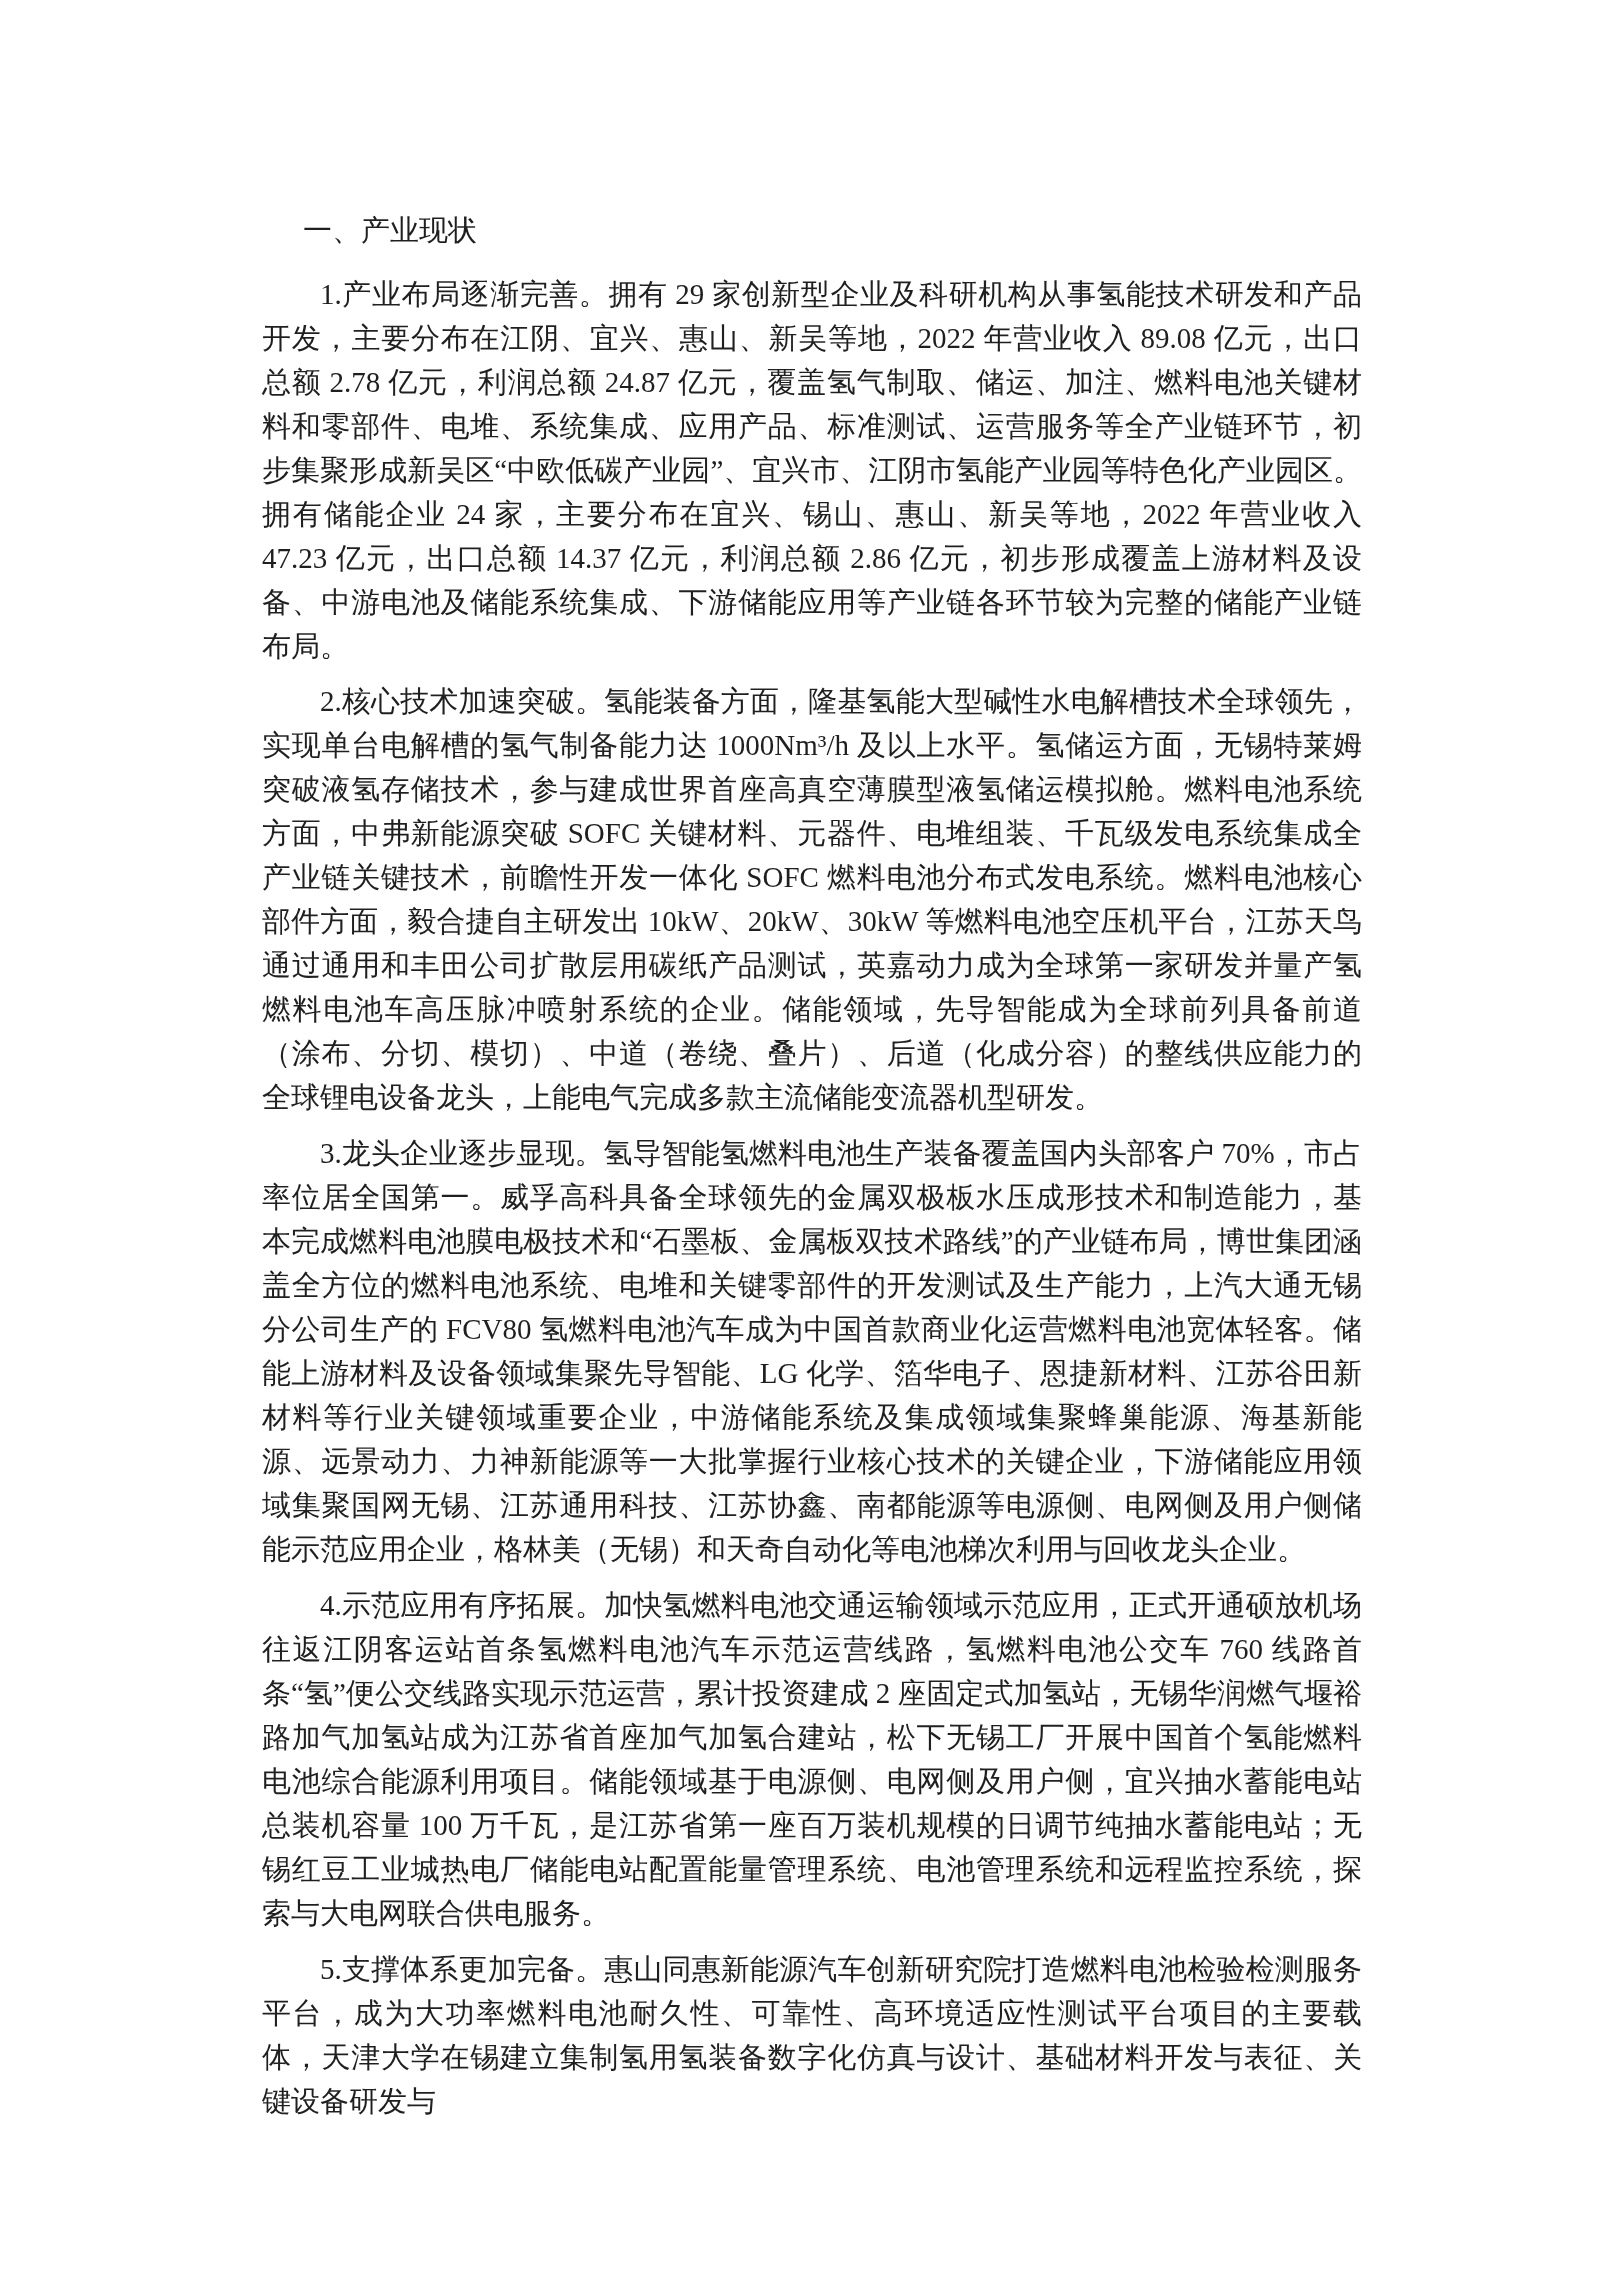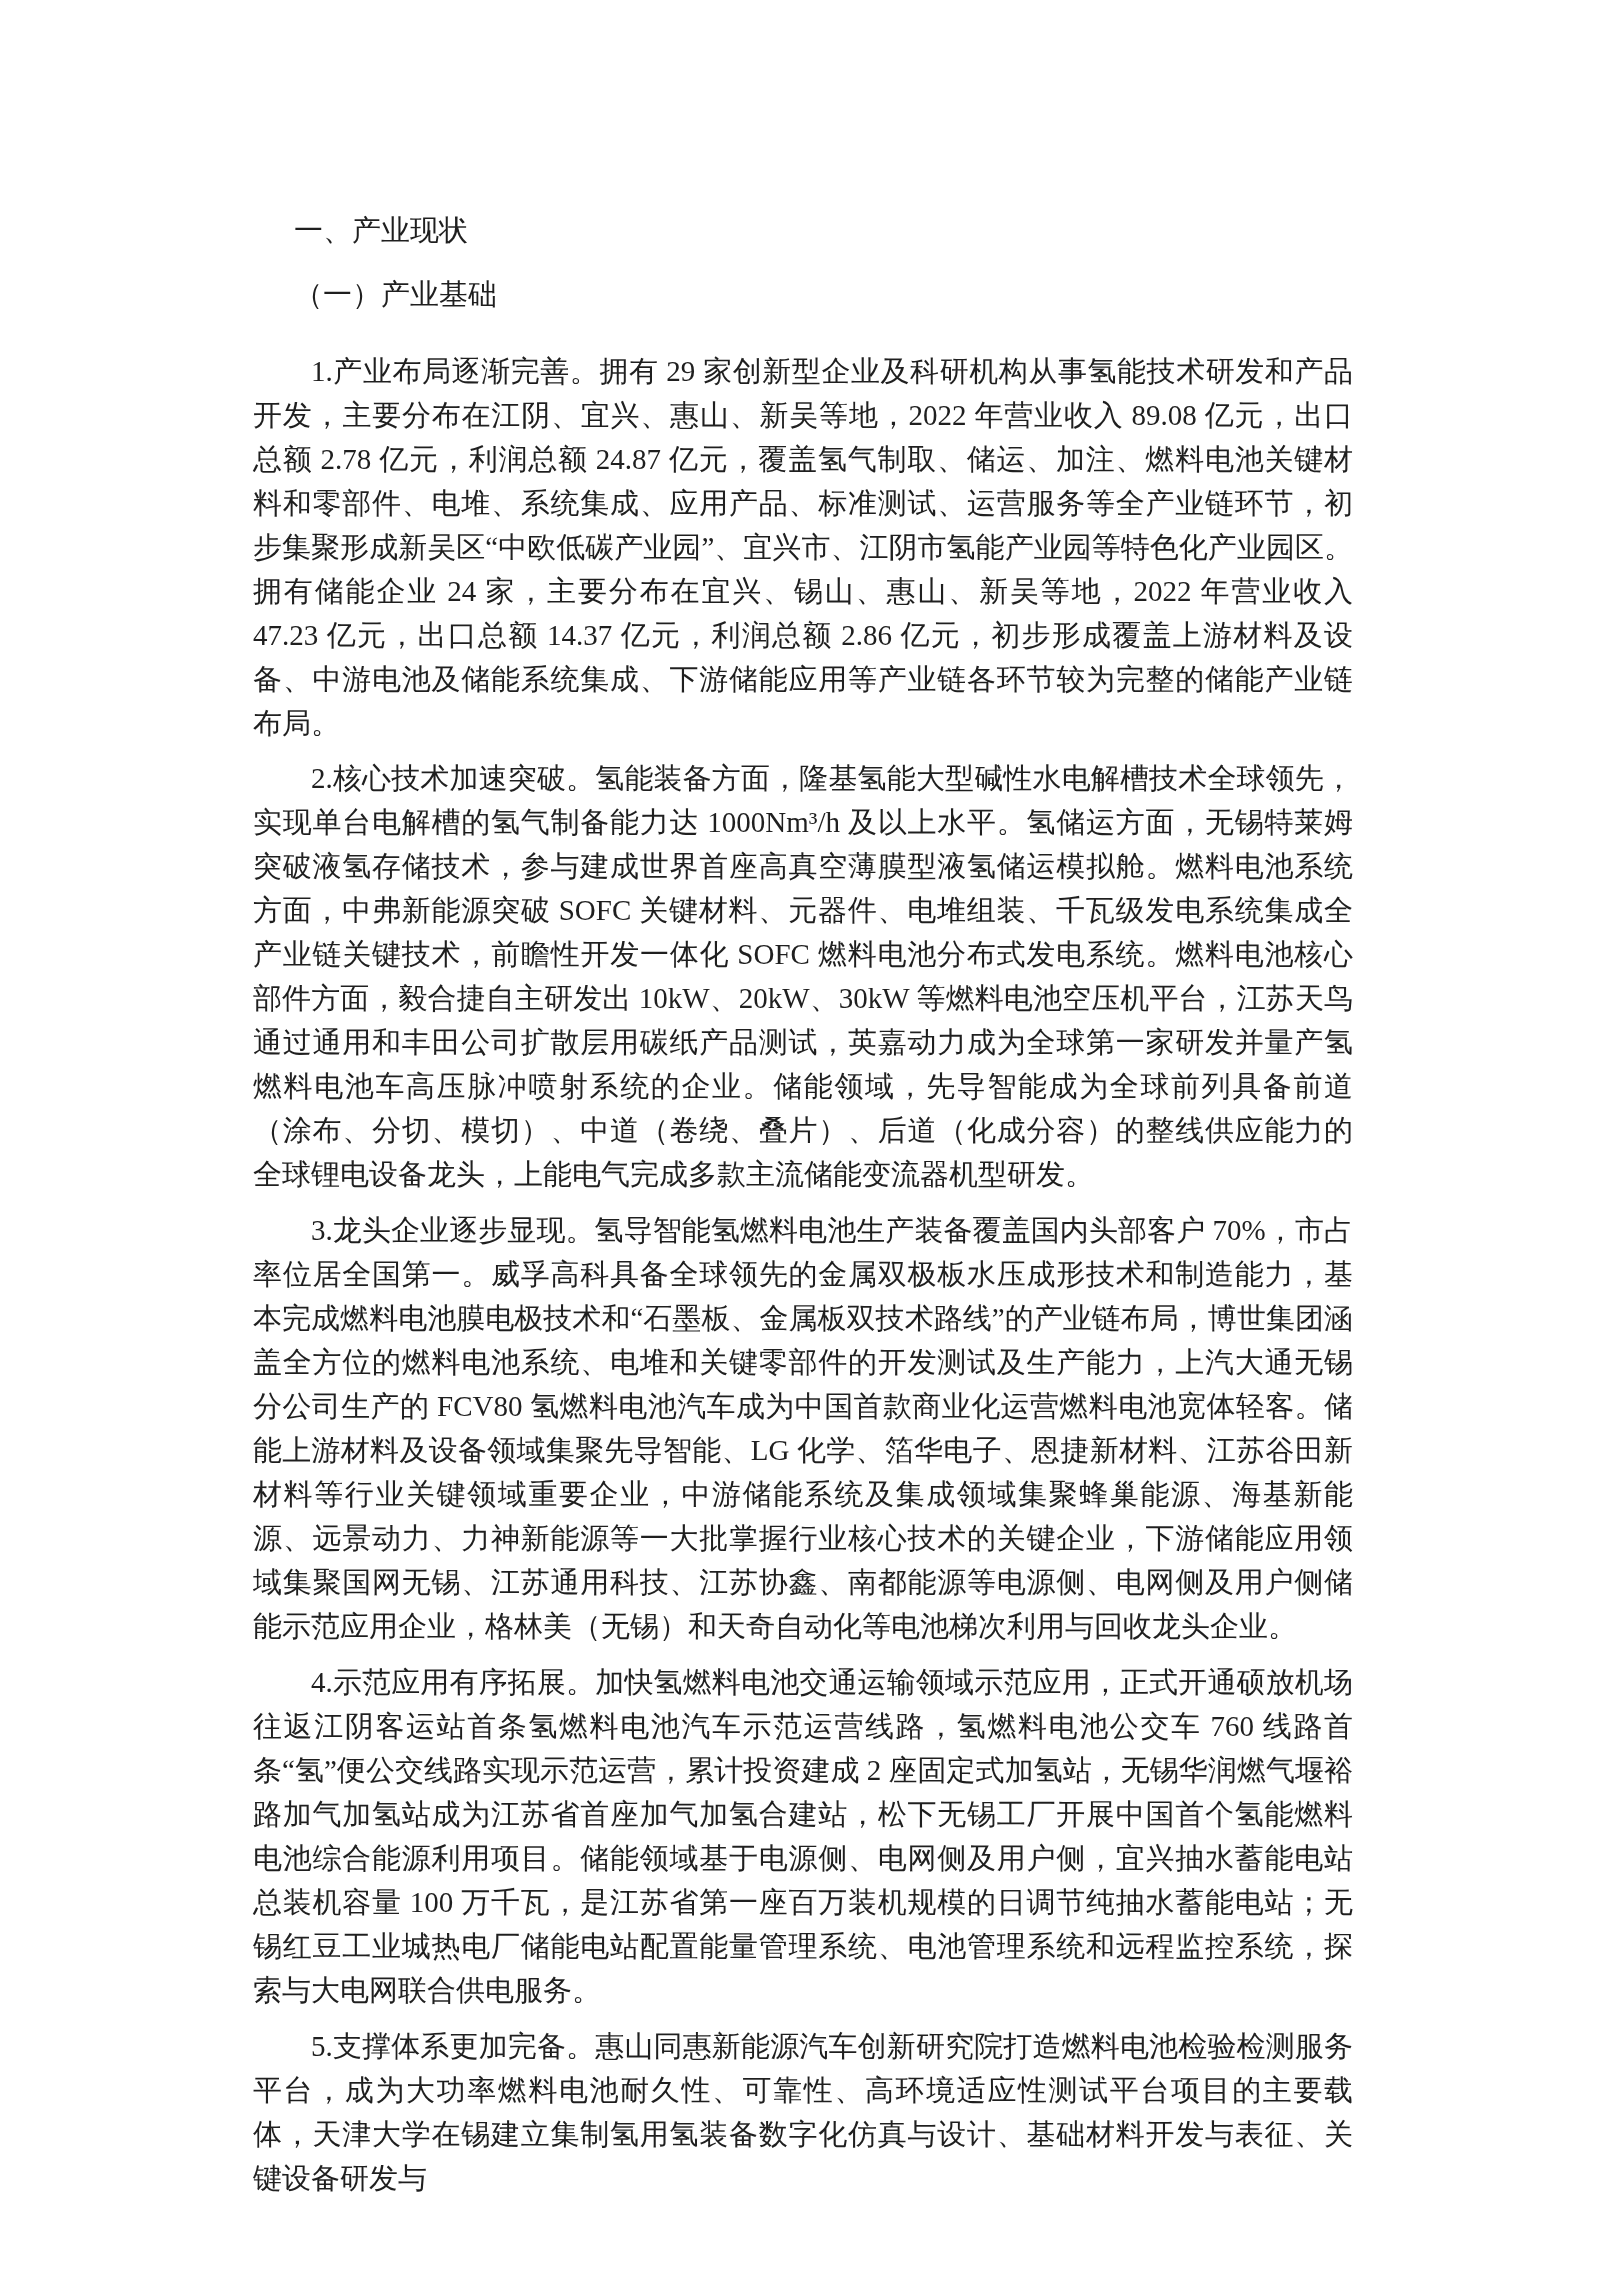--- a/index.html
+++ b/index.html
@@ -11,21 +11,21 @@
     width: 1621px;
     height: 2293px;
     position: relative;
     font-family: "Liberation Serif", "DejaVu Serif", serif;
     color: #1f1f1f;
     overflow: hidden;
   }
   .page-content {
     position: absolute;
     top: 208px;
-    left: 236px;
+    left: 245px;
     width: 1117px;
   }
   .doc-heading-1,
   .doc-heading-2,
   .doc-paragraph {
     margin: 0;
     font-size: 29px;
     font-weight: normal;
     line-height: 44px;
     text-indent: 2em;
@@ -43,20 +43,19 @@
     text-justify: inter-ideograph;
     margin-bottom: 11.8px;
     margin-left: 17px;
   }
 </style>
 </head>
 <body>
 
 <div class="page-content">
   <h1 class="doc-heading-1">一、产业现状</h1>
-  <h2 class="doc-heading-2">（一）产业基础</h2>
   <p class="doc-paragraph">1.产业布局逐渐完善。拥有 29 家创新型企业及科研机构从事氢能技术研发和产品开发，主要分布在江阴、宜兴、惠山、新吴等地，2022 年营业收入 89.08 亿元，出口总额 2.78 亿元，利润总额 24.87 亿元，覆盖氢气制取、储运、加注、燃料电池关键材料和零部件、电堆、系统集成、应用产品、标准测试、运营服务等全产业链环节，初步集聚形成新吴区“中欧低碳产业园”、宜兴市、江阴市氢能产业园等特色化产业园区。拥有储能企业 24 家，主要分布在宜兴、锡山、惠山、新吴等地，2022 年营业收入 47.23 亿元，出口总额 14.37 亿元，利润总额 2.86 亿元，初步形成覆盖上游材料及设备、中游电池及储能系统集成、下游储能应用等产业链各环节较为完整的储能产业链布局。</p>
   <p class="doc-paragraph">2.核心技术加速突破。氢能装备方面，隆基氢能大型碱性水电解槽技术全球领先，实现单台电解槽的氢气制备能力达 1000Nm³/h 及以上水平。氢储运方面，无锡特莱姆突破液氢存储技术，参与建成世界首座高真空薄膜型液氢储运模拟舱。燃料电池系统方面，中弗新能源突破 SOFC 关键材料、元器件、电堆组装、千瓦级发电系统集成全产业链关键技术，前瞻性开发一体化 SOFC 燃料电池分布式发电系统。燃料电池核心部件方面，毅合捷自主研发出 10kW、20kW、30kW 等燃料电池空压机平台，江苏天鸟通过通用和丰田公司扩散层用碳纸产品测试，英嘉动力成为全球第一家研发并量产氢燃料电池车高压脉冲喷射系统的企业。储能领域，先导智能成为全球前列具备前道（涂布、分切、模切）、中道（卷绕、叠片）、后道（化成分容）的整线供应能力的全球锂电设备龙头，上能电气完成多款主流储能变流器机型研发。</p>
   <p class="doc-paragraph">3.龙头企业逐步显现。氢导智能氢燃料电池生产装备覆盖国内头部客户 70%，市占率位居全国第一。威孚高科具备全球领先的金属双极板水压成形技术和制造能力，基本完成燃料电池膜电极技术和“石墨板、金属板双技术路线”的产业链布局，博世集团涵盖全方位的燃料电池系统、电堆和关键零部件的开发测试及生产能力，上汽大通无锡分公司生产的 FCV80 氢燃料电池汽车成为中国首款商业化运营燃料电池宽体轻客。储能上游材料及设备领域集聚先导智能、LG 化学、箔华电子、恩捷新材料、江苏谷田新材料等行业关键领域重要企业，中游储能系统及集成领域集聚蜂巢能源、海基新能源、远景动力、力神新能源等一大批掌握行业核心技术的关键企业，下游储能应用领域集聚国网无锡、江苏通用科技、江苏协鑫、南都能源等电源侧、电网侧及用户侧储能示范应用企业，格林美（无锡）和天奇自动化等电池梯次利用与回收龙头企业。</p>
   <p class="doc-paragraph">4.示范应用有序拓展。加快氢燃料电池交通运输领域示范应用，正式开通硕放机场往返江阴客运站首条氢燃料电池汽车示范运营线路，氢燃料电池公交车 760 线路首条“氢”便公交线路实现示范运营，累计投资建成 2 座固定式加氢站，无锡华润燃气堰裕路加气加氢站成为江苏省首座加气加氢合建站，松下无锡工厂开展中国首个氢能燃料电池综合能源利用项目。储能领域基于电源侧、电网侧及用户侧，宜兴抽水蓄能电站总装机容量 100 万千瓦，是江苏省第一座百万装机规模的日调节纯抽水蓄能电站；无锡红豆工业城热电厂储能电站配置能量管理系统、电池管理系统和远程监控系统，探索与大电网联合供电服务。</p>
   <p class="doc-paragraph">5.支撑体系更加完备。惠山同惠新能源汽车创新研究院打造燃料电池检验检测服务平台，成为大功率燃料电池耐久性、可靠性、高环境适应性测试平台项目的主要载体，天津大学在锡建立集制氢用氢装备数字化仿真与设计、基础材料开发与表征、关键设备研发与</p>
 </div>
 
 
 </body></html>

